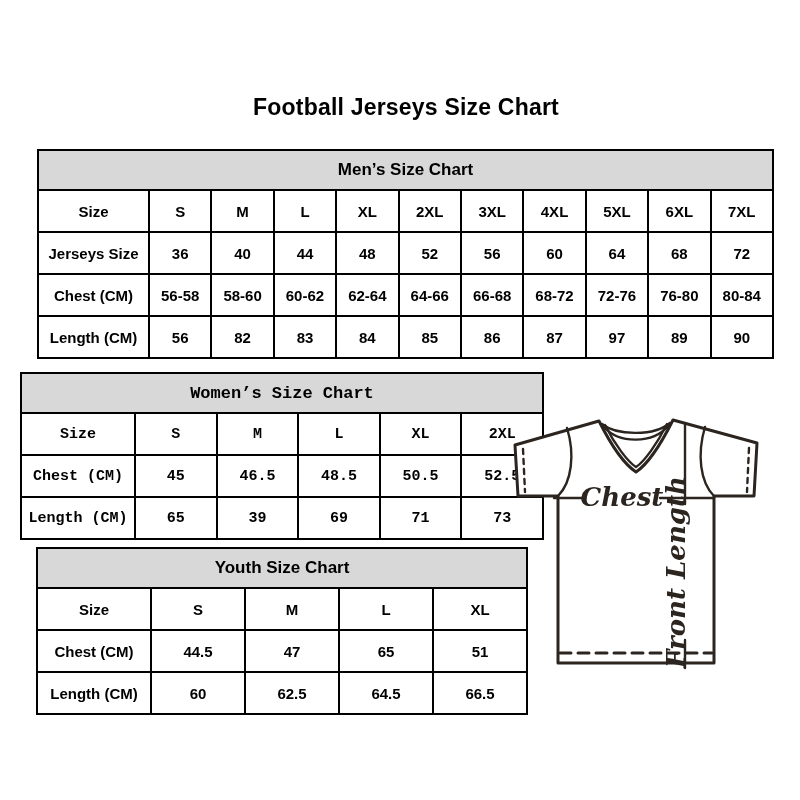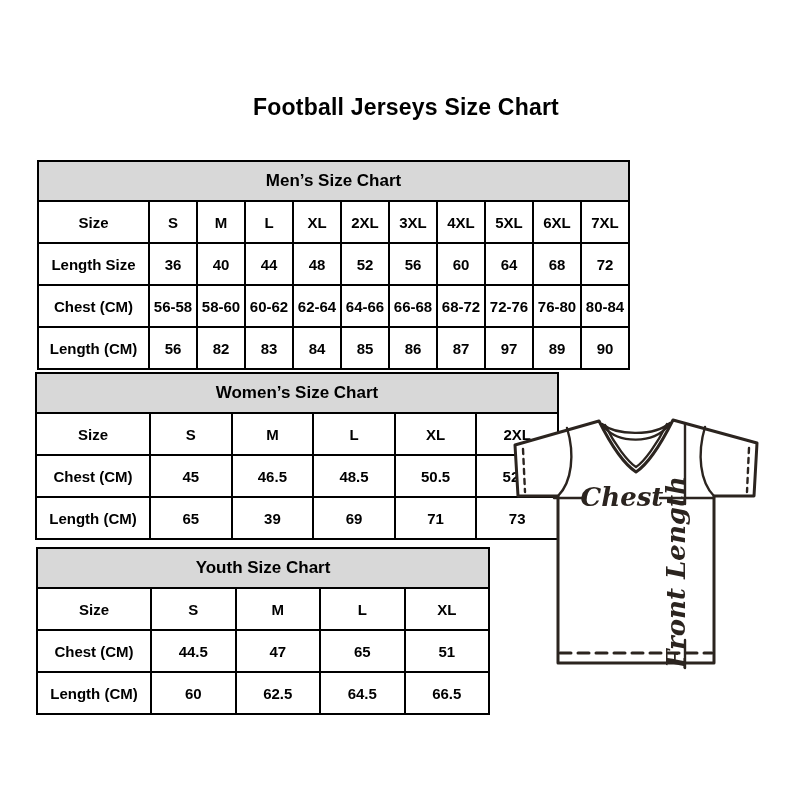--- a/index.html
+++ b/index.html
@@ -30,25 +30,25 @@
     text-align:center;vertical-align:middle;
     font-weight:bold;color:var(--ink);
     font-size:15px;padding:0;
     overflow:hidden;white-space:nowrap;
   }
   table.tbl td.header{
     background:var(--header-bg);
     font-size:17px;height:38px;
   }
   table.tbl tbody td{height:40px;}
-  table.mens{left:37px;top:160px;width:593px;}
+  table.mens{left:37px;top:149px;width:737px;}
   table.mens col.c-label{width:111px;}
-  table.womens{left:35px;top:372px;width:524px;}
+  table.womens{left:20px;top:372px;width:524px;font-family:Liberation Mono, monospace;}
   table.womens col.c-label{width:114px;}
-  table.youth{left:36px;top:547px;width:454px;}
+  table.youth{left:36px;top:547px;width:492px;}
   table.youth col.c-label{width:114px;}
   .jersey{position:absolute;left:502px;top:412px;width:268px;height:266px;}
   .jersey path, .jersey line{fill:none;stroke:var(--line);stroke-linecap:round;stroke-linejoin:round;}
   .jersey .silhouette{fill:#ffffff;stroke-width:3;}
   .jersey .thin{stroke-width:2.4;}
   .jersey .dash{stroke-width:2.4;stroke-dasharray:5 5;}
   .jersey .hemdash{stroke-width:3;stroke-dasharray:11 7;}
   .dlabel{
     font-family:"DejaVu Serif", serif;
     font-style:italic;font-weight:700;
@@ -80,21 +80,21 @@
           <td>L</td>
           <td>XL</td>
           <td>2XL</td>
           <td>3XL</td>
           <td>4XL</td>
           <td>5XL</td>
           <td>6XL</td>
           <td>7XL</td>
         </tr>
         <tr>
-          <td>Length Size</td>
+          <td>Jerseys Size</td>
           <td>36</td>
           <td>40</td>
           <td>44</td>
           <td>48</td>
           <td>52</td>
           <td>56</td>
           <td>60</td>
           <td>64</td>
           <td>68</td>
           <td>72</td>

